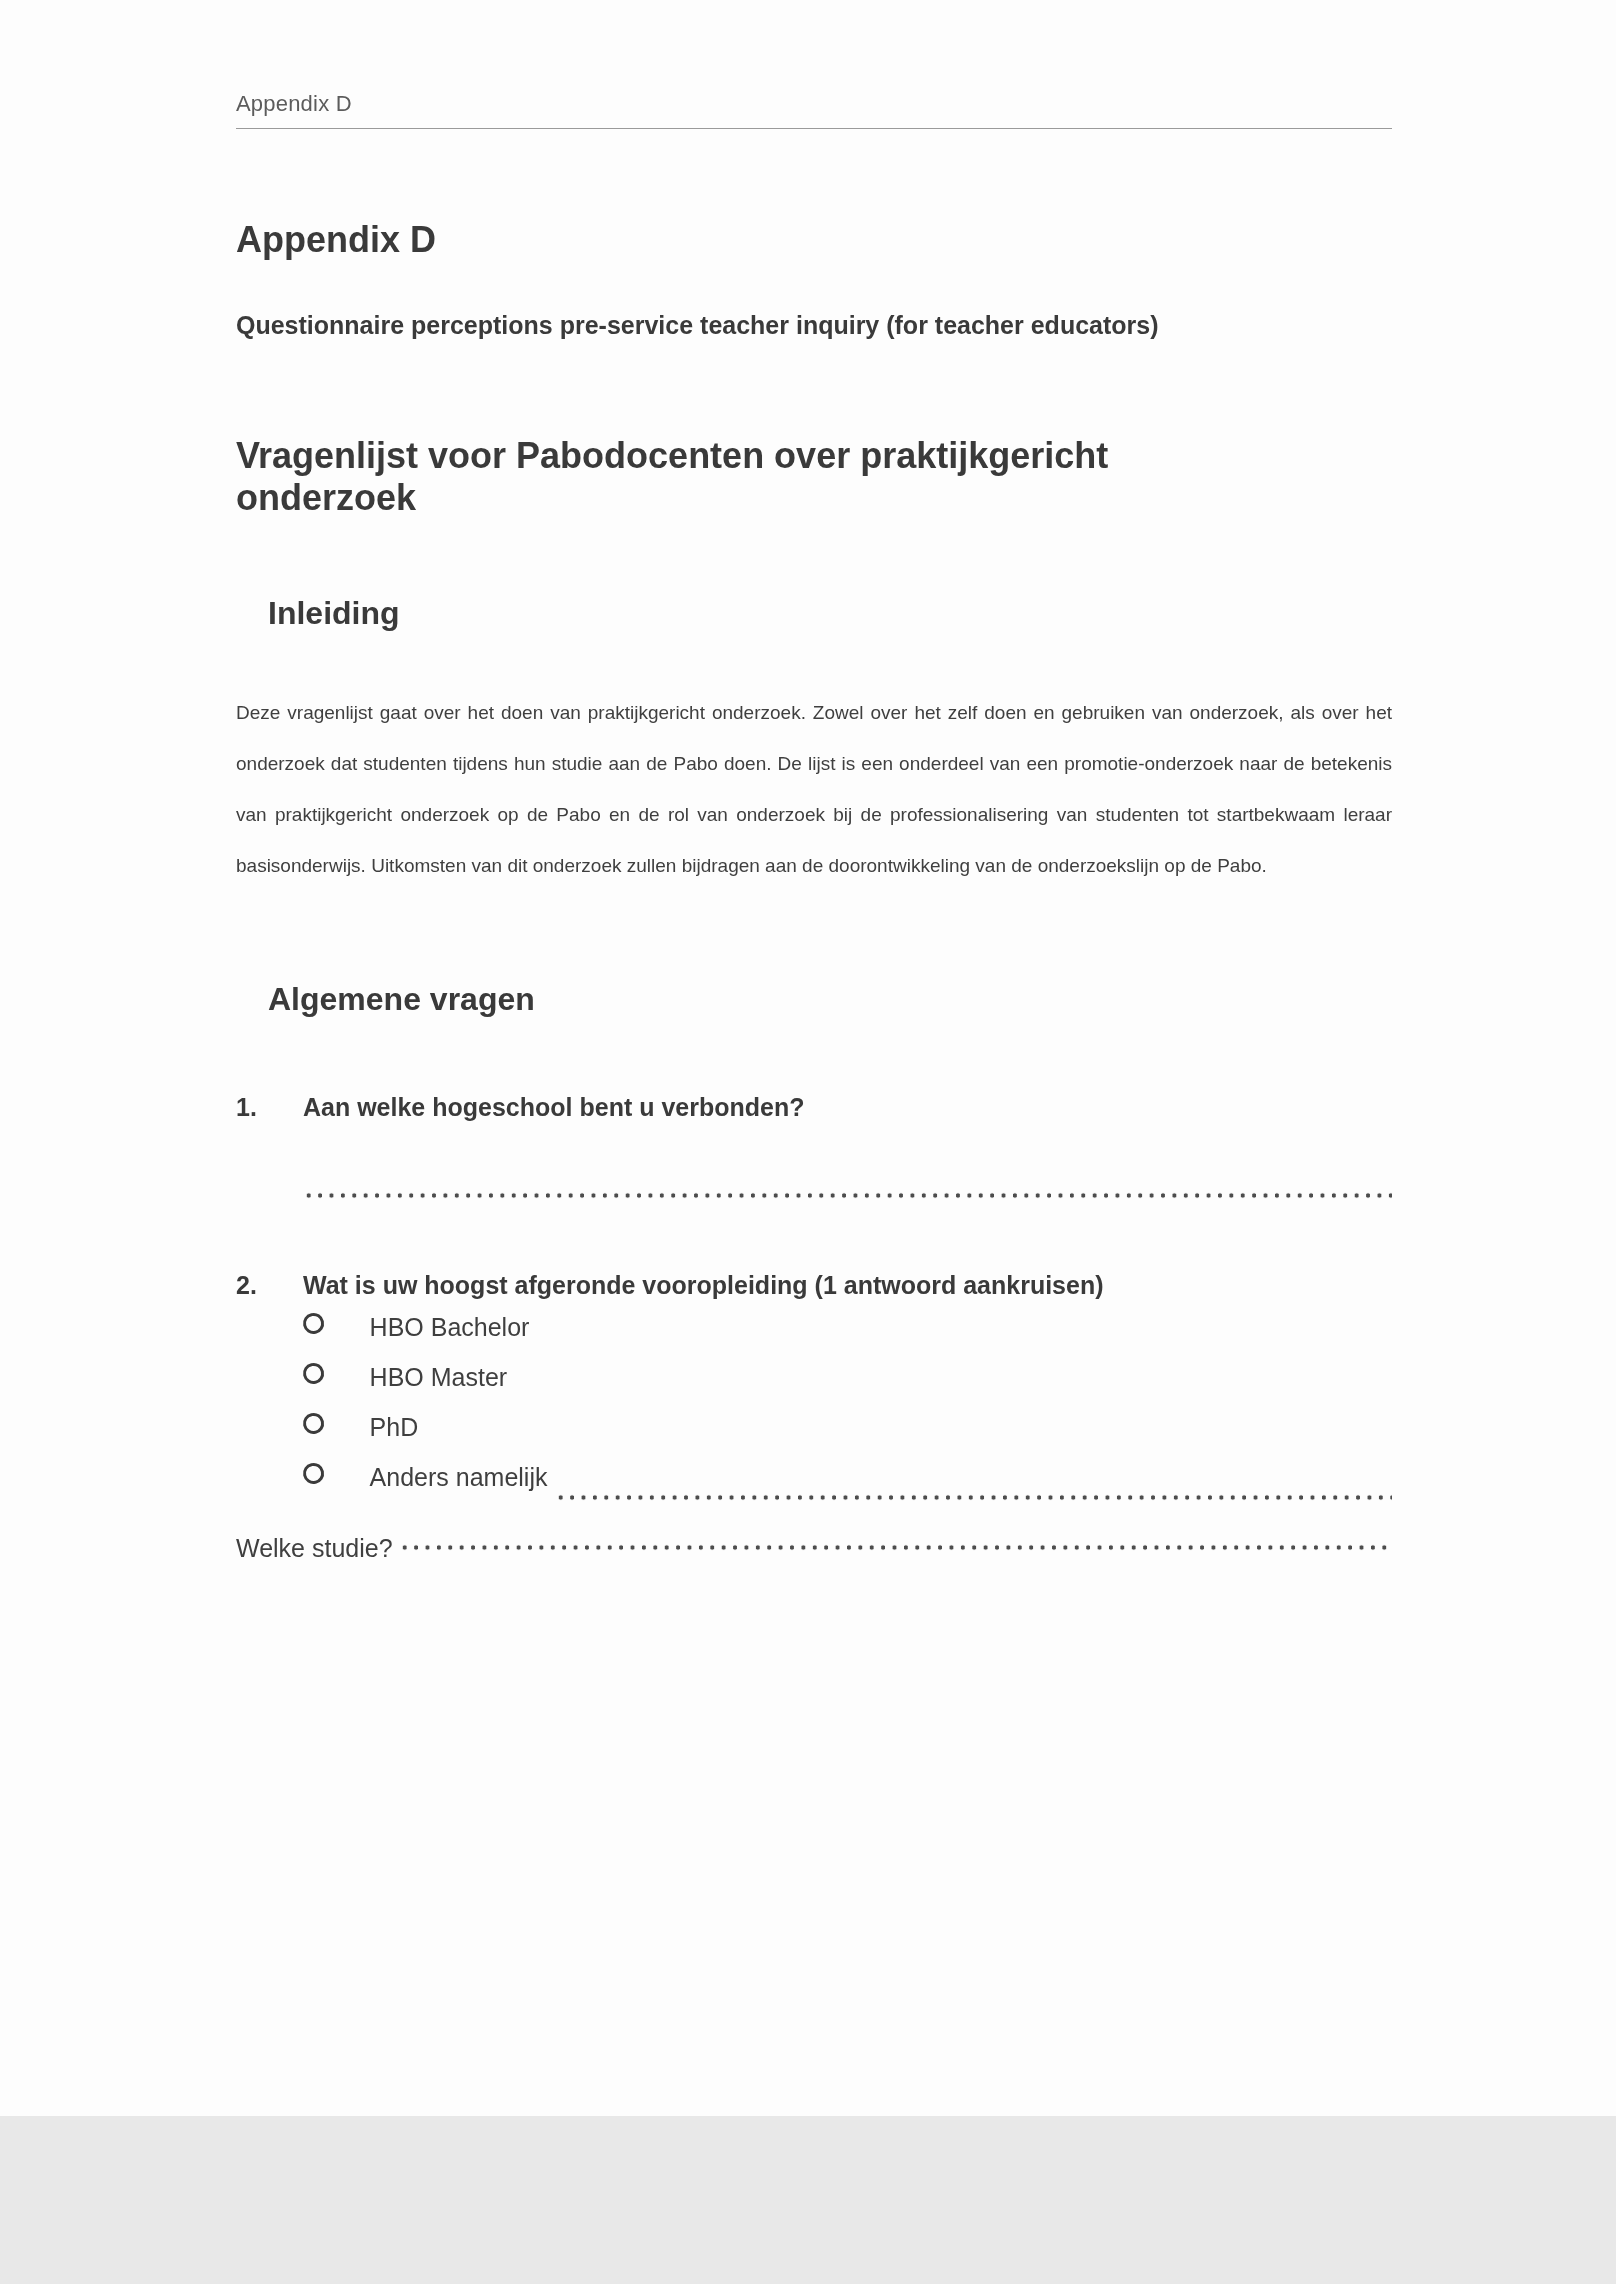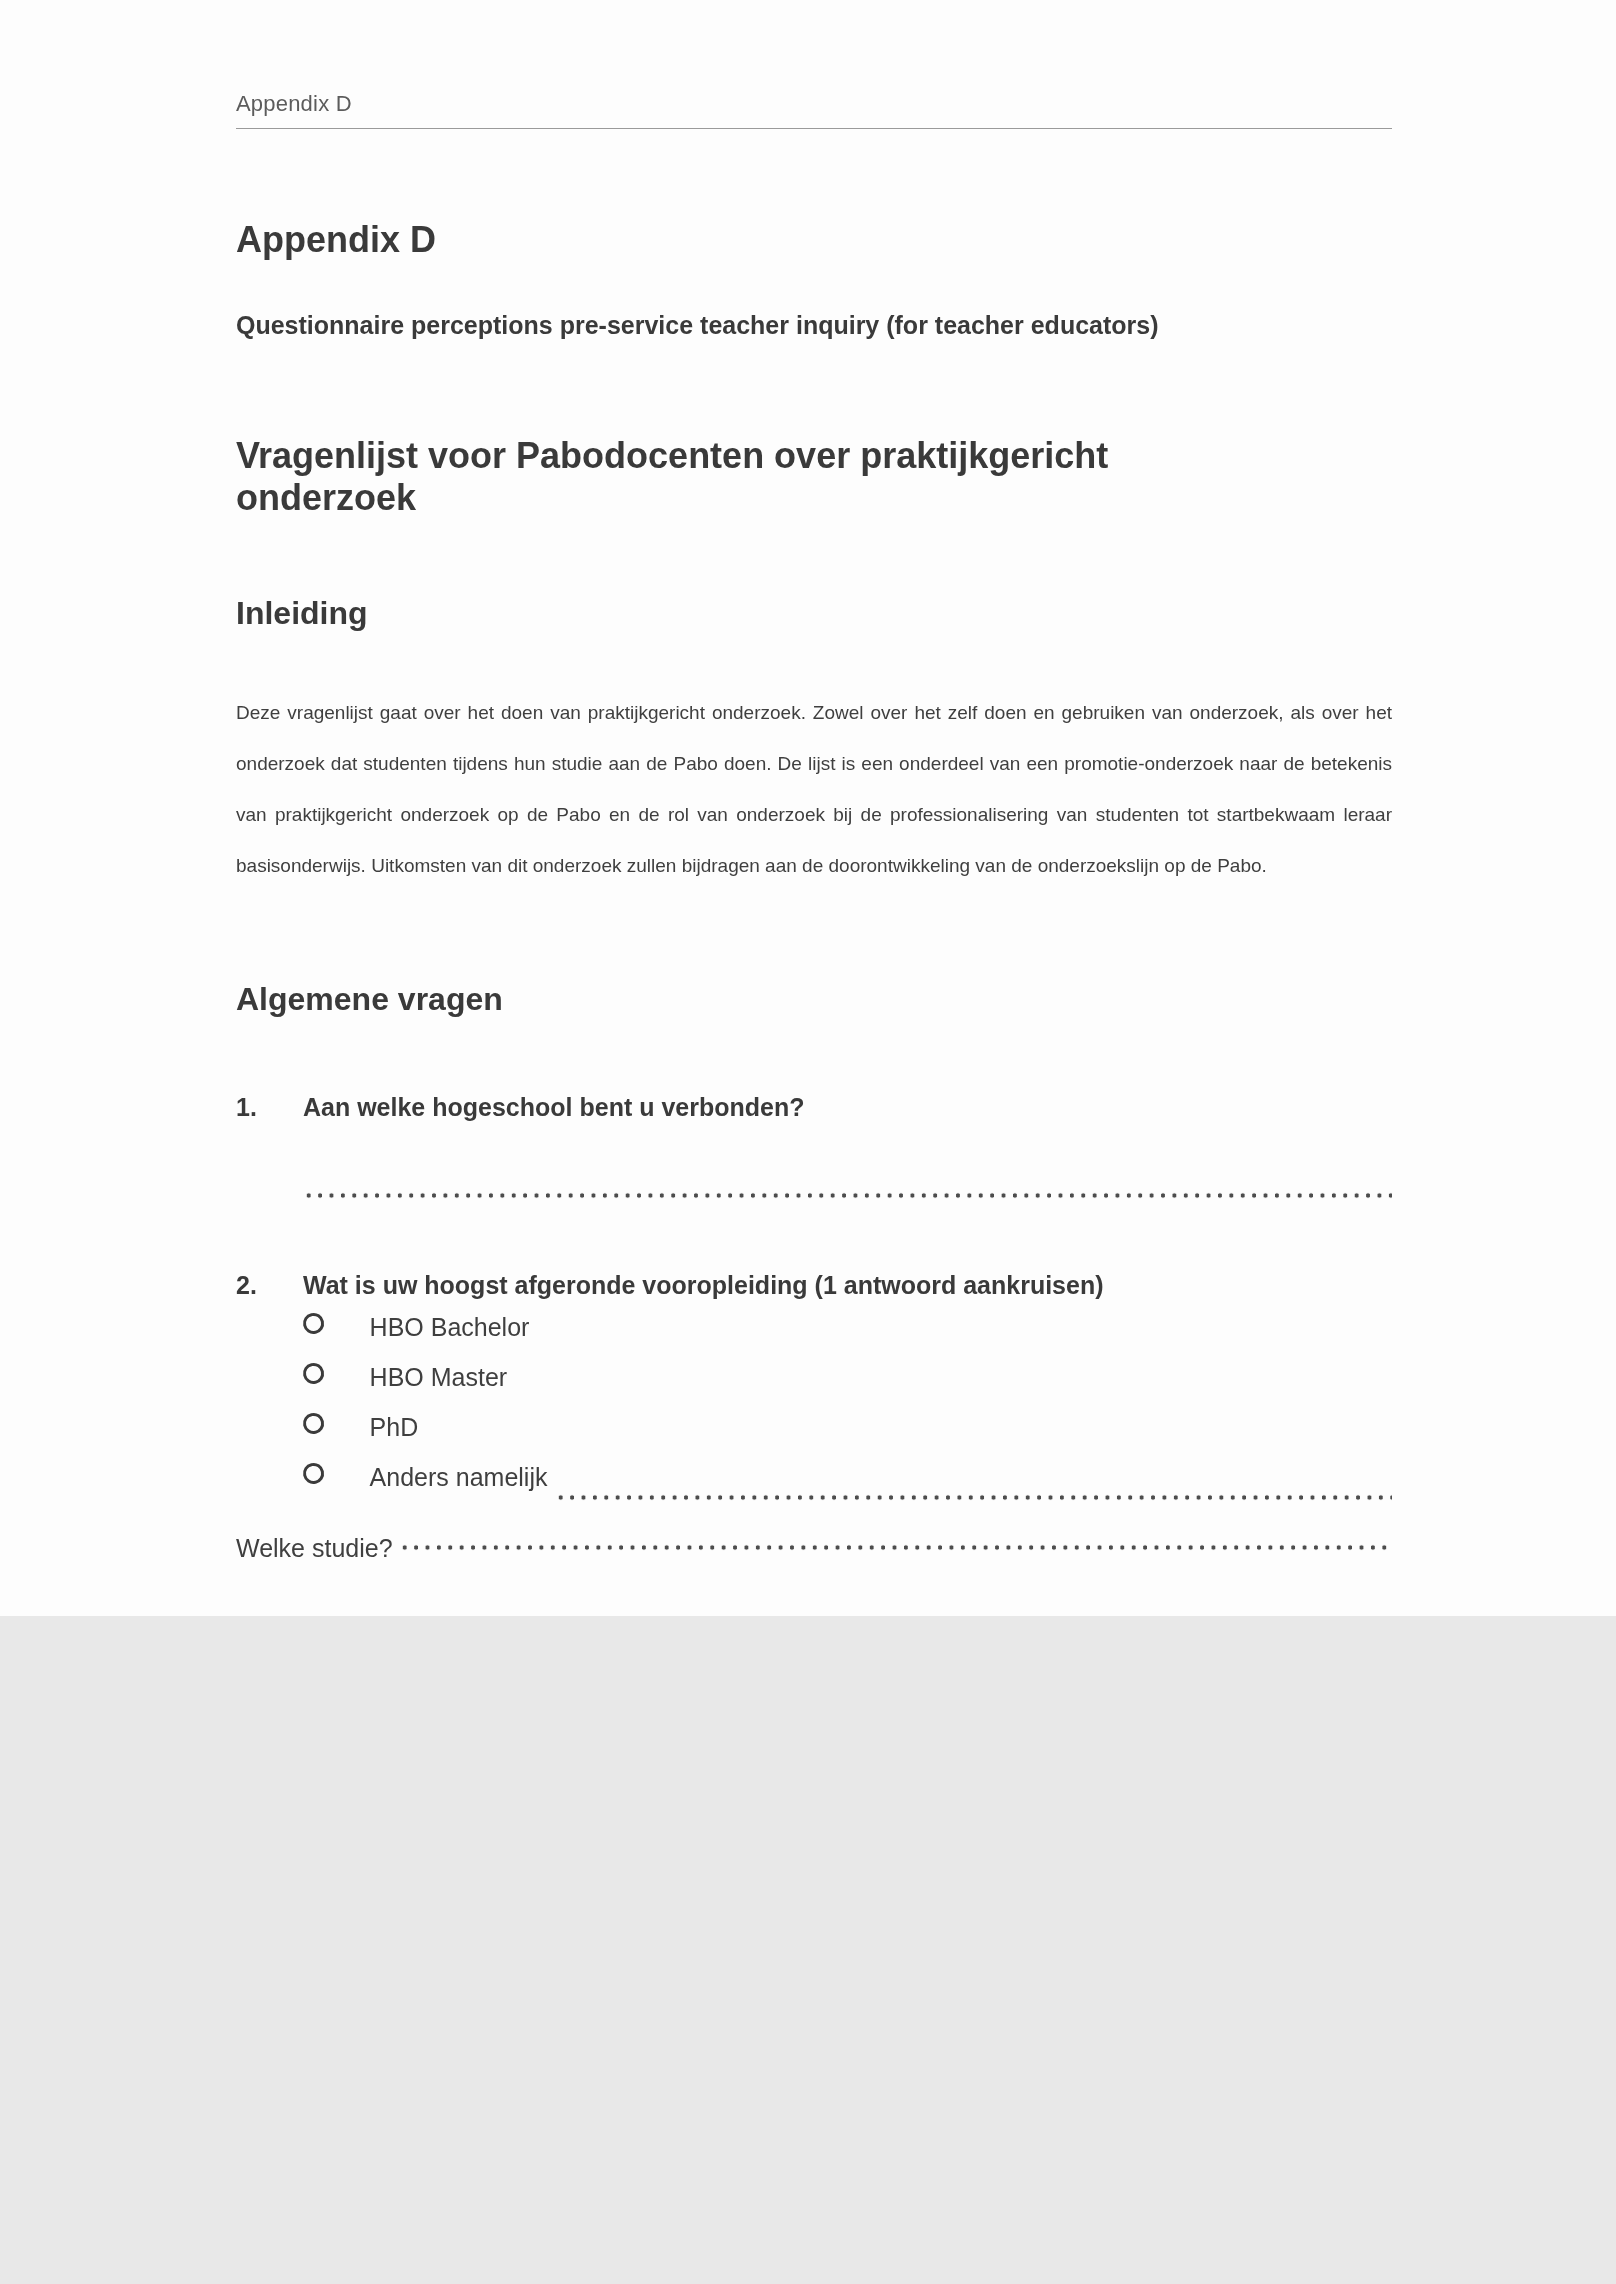--- a/index.html
+++ b/index.html
@@ -1,20 +1,20 @@
 <!DOCTYPE html>
 <html style="font-size:12px"><head>
 <meta charset="utf-8">
 <style>
   * { margin: 0; padding: 0; box-sizing: border-box; }
   html, body { background: #e8e8e8; }
   .page {
     position: relative;
     width: 1616px;
-    height: 1616px;
+    height: 2116px;
     margin: 0 auto;
     background: #fdfdfd;
     font-family: "Liberation Sans", sans-serif;
     color: #3d3d3d;
     overflow: hidden;
   }
   .margins {
     padding-left: 236px;
     padding-right: 224px;
   }
@@ -48,20 +48,21 @@
     font-size: 36px;
     font-weight: bold;
     line-height: 1.18;
     max-width: 982px;
     color: #3a3a3a;
   }
   .section-heading {
     font-size: 32px;
     font-weight: bold;
     color: #3a3a3a;
+    margin-left: 32px;
   }
   .intro-heading { margin-top: 75px; }
   .general-heading { margin-top: 90px; }
   
   .body {
     font-size: 19px;
     line-height: 51px;
     color: #3f3f3f;
     text-align: justify;
   }

